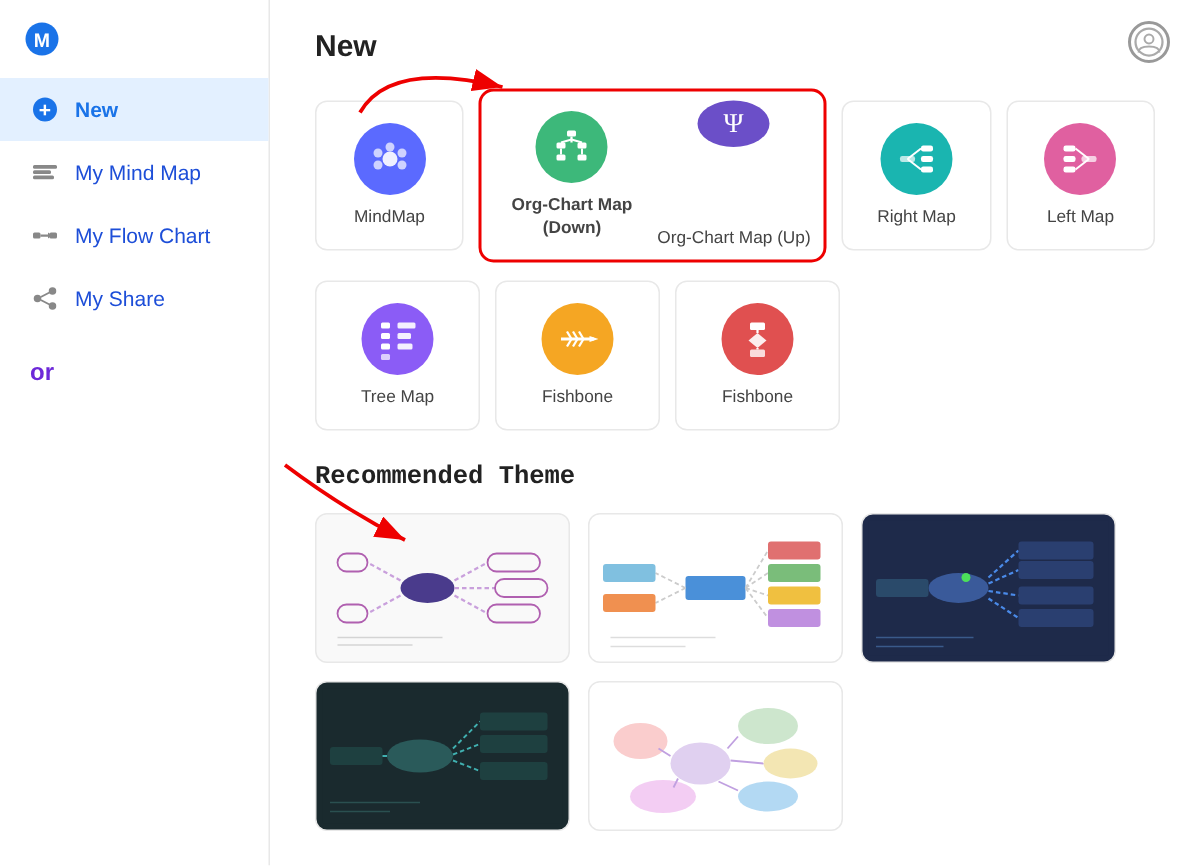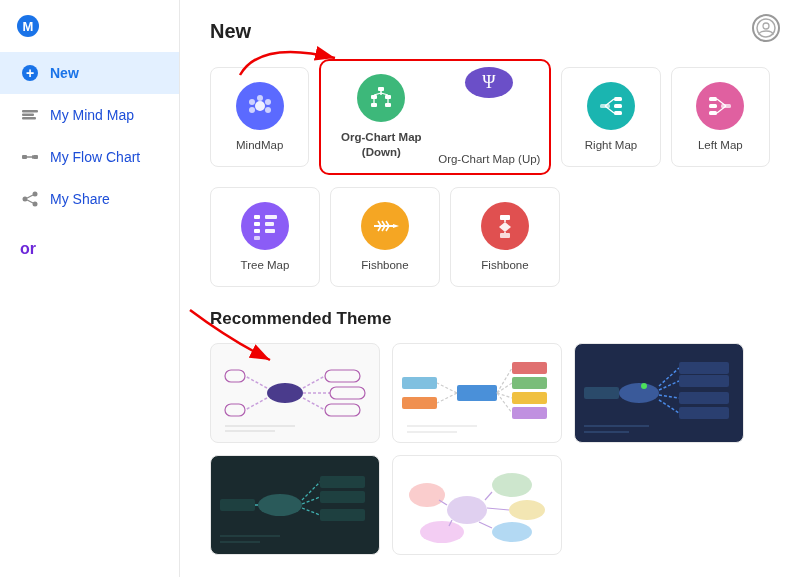--- a/index.html
+++ b/index.html
@@ -105,20 +105,21 @@
       text-align: center;
       line-height: 1.3;
     }
 
     
     .theme-title {
       font-size: 17px;
       font-weight: bold;
       color: #222;
       margin-bottom: 14px;
+      font-family: Liberation Mono, monospace;
     }
     .theme-grid {
       display: flex;
       flex-wrap: wrap;
       gap: 12px;
     }
     .theme-card {
       width: 170px;
       height: 100px;
       border-radius: 8px;

